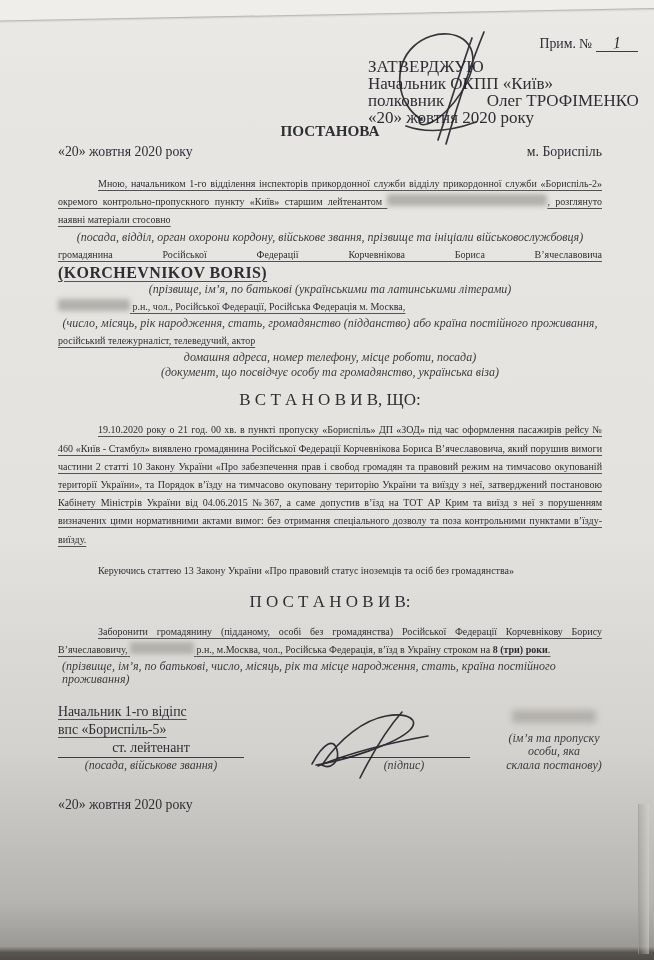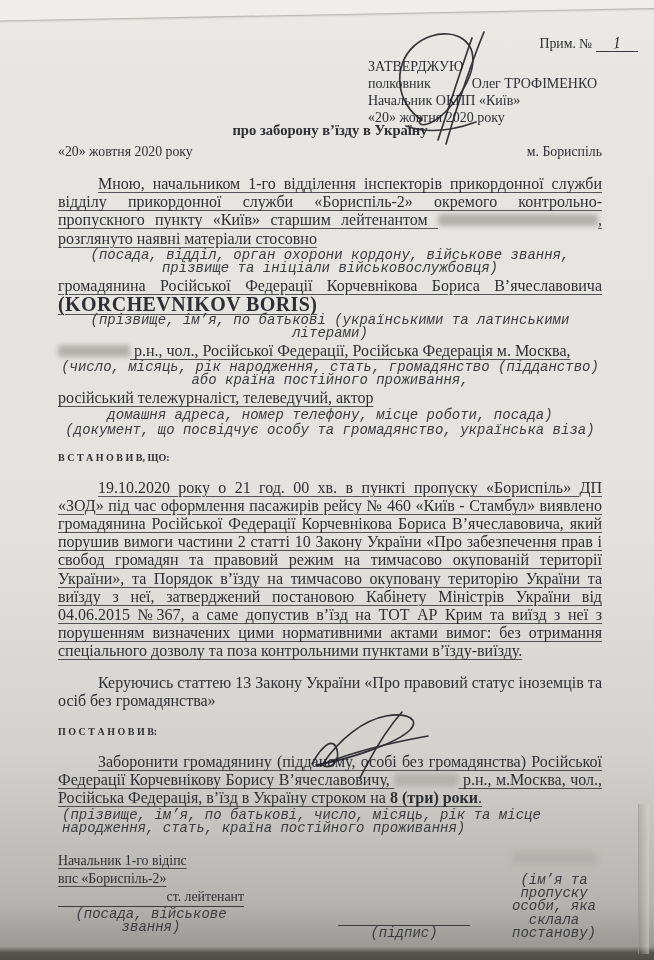--- a/index.html
+++ b/index.html
@@ -5,42 +5,42 @@
   html,body{margin:0;padding:0;background:#6f6d69;}
   .paper{
     position:relative;width:654px;height:960px;overflow:hidden;
     font-family:"Liberation Serif", serif;color:#2e2f35;
     background:linear-gradient(180deg,#eceae6 0%,#e7e6e2 8%,#e3e2de 55%,#d4d2ce 78%,#b6b4b0 94%,#9b9995 98.6%,#595651 99.2%,#4e4b47 100%);
   }
   .top-edge{position:absolute;top:-34px;left:-20px;width:720px;height:48px;background:#f0eeea;transform:rotate(-1.1deg);box-shadow:0 1px 2px rgba(90,88,84,.45);}
   .right-edge{position:absolute;right:5px;bottom:6px;width:10px;height:150px;background:linear-gradient(90deg,rgba(90,88,84,.18),rgba(214,212,206,.55));border-left:1px solid rgba(100,98,92,.35);}
   .content{position:relative;padding:0 52px 0 58px;}
   .flow{padding-top:122px;}
-  .body-text{font-size:16px;line-height:18.2px;}
+  .body-text{font-size:10px;line-height:18.2px;}
   .u{text-decoration:underline;text-decoration-thickness:1px;text-underline-offset:3px;text-decoration-color:rgba(45,46,52,.8);}
   .just{text-align:justify;}
   .indent{text-indent:40px;}
   .stretch{text-align:justify;text-align-last:justify;}
   .bold{font-weight:bold;}
-  .note{font-style:italic;font-size:14px;line-height:13px;text-align:center;color:#3b3c41;margin:1px 0 2px 0;font-family:Liberation Mono, monospace;}
-  .heading{text-align:left;font-weight:bold;font-size:10px;line-height:18px;margin:12px 0 2px 0;}
+  .note{font-style:italic;font-size:12px;line-height:13px;text-align:center;color:#3b3c41;margin:1px 0 2px 0;}
+  .heading{text-align:center;font-weight:normal;font-size:17px;line-height:18px;margin:12px 0 2px 0;}
   p{margin:0;}
   .copy-row{position:absolute;top:36px;right:16px;font-size:13.8px;white-space:nowrap;}
   .copy-num-line{display:inline-block;width:42px;border-bottom:1px solid #3a3b40;text-align:center;line-height:14px;}
   .hand-num{display:inline-block;font-style:italic;font-size:16px;transform:rotate(-14deg) skewX(-14deg);color:#26262c;}
-  .approve{position:absolute;left:368px;top:58px;font-size:14px;line-height:17px;white-space:nowrap;}
+  .approve{position:absolute;left:368px;top:58px;font-size:17px;line-height:17px;white-space:nowrap;}
   .title-main{text-align:center;font-weight:bold;font-size:15.2px;line-height:17px;}
   .title-sub{text-align:center;font-weight:bold;font-size:14.6px;line-height:17px;}
   .date-city{display:flex;justify-content:space-between;font-size:13.8px;margin-top:5px;}
   .intro{margin-top:15px;}
   .redact{display:inline-block;background:#b3b1ad;filter:blur(2.4px);border-radius:2px;height:12px;vertical-align:-1px;}
-  .latin{font-weight:bold;font-size:20px;letter-spacing:.4px;}
+  .latin{font-weight:bold;font-size:16px;letter-spacing:.4px;}
   .sig-row{display:flex;margin-top:17px;font-size:13.8px;line-height:18px;gap:36px;}
   .sig-col1{width:200px;}
-  .sig-line3{display:block;width:186px;border-bottom:1px solid #3a3b40;text-align:right;}
+  .sig-line3{display:block;width:186px;border-bottom:1px solid #3a3b40;text-align:center;}
   .sig-col1 .note{width:186px;text-align:center;}
   .sig-col2{width:150px;margin-left:58px;display:flex;flex-direction:column;justify-content:flex-end;}
   .sig-col2 .line{border-bottom:1px solid #3a3b40;height:36px;width:132px;margin:0 auto;}
   .sig-col3{margin-left:auto;width:178px;display:flex;flex-direction:column;justify-content:flex-end;align-items:center;}
   .sig-col3 .redact{filter:blur(3px);margin-bottom:8px;}
   .doc-date{margin-top:23px;font-size:13.8px;}
   svg.sig{position:absolute;pointer-events:none;}
 </style>
 </head>
 <body>
@@ -48,40 +48,40 @@
 <div class="paper">
   <div class="top-edge"></div>
 
   <div class="copy-row">
     <span>Прим. №</span>
     <span class="copy-num-line"><span class="hand-num">1</span></span>
   </div>
 
   <div class="approve">
     <div>ЗАТВЕРДЖУЮ</div>
+    <div>Начальник ОКПП «Київ»</div>
     <div>
       <span>полковник</span>
       <span style="display:inline-block;width:34px;"></span>
       <span>Олег ТРОФІМЕНКО</span>
     </div>
-    <div>Начальник ОКПП «Київ»</div>
     <div>«20» жовтня  2020 року</div>
   </div>
 
   <svg class="sig" style="left:388px;top:22px;" width="120" height="132" viewBox="0 0 120 132">
     <g fill="none" stroke="#1d1d24" stroke-width="1.7" stroke-linecap="round" opacity="0.88">
       <path d="M34,98 C8,82 4,44 26,24 C46,6 78,8 84,30 C90,54 62,92 42,101 C33,105 28,101 34,96"></path>
       <path d="M58,122 C68,88 82,44 96,10"></path>
       <path d="M50,118 C62,82 74,44 84,16"></path>
       <path d="M18,104 C40,112 66,108 88,100"></path>
     </g>
   </svg>
 
   <div class="content flow">
-    <div class="title-sub">про заборону в’їзду в Україну</div>
+    <div class="title-main">ПОСТАНОВА</div>
 
     <div class="date-city">
       <span>«20» жовтня  2020 року</span>
       <span>м. Бориспіль</span>
     </div>
 
     <p class="body-text u just indent intro"><span>Мною, начальником 1-го відділення інспекторів прикордонної служби відділу прикордонної служби «Бориспіль-2» окремого контрольно-пропускного пункту «Київ» старшим лейтенантом</span> <span class="redact" style="width:160px;"></span><span>, розглянуто наявні матеріали стосовно</span></p>
     <div class="note">(посада, відділ, орган охорони кордону, військове звання, прізвище та ініціали військовослужбовця)</div>
 
     <p class="body-text u stretch">громадянина Російської Федерації Корчевнікова Бориса В’ячеславовича</p>
@@ -103,21 +103,21 @@
     <p class="body-text just indent" style="margin-top:13px;">Керуючись статтею 13 Закону України «Про правовий статус іноземців та осіб без громадянства»</p>
 
     <div class="heading" style="margin-top:13px;">П О С Т А Н О В И В:</div>
 
     <p class="body-text u just indent" style="margin-top:12px;"><span>Заборонити  громадянину  (підданому, особі без громадянства) Російської Федерації Корчевнікову Борису В’ячеславовичу,</span> <span class="redact" style="width:64px;"></span> <span>р.н., м.Москва, чол., Російська Федерація, в’їзд в Україну строком на </span><span class="bold">8 (три) роки</span><span>.</span></p>
     <div class="note" style="text-align:left;margin-left:4px;">(прізвище, ім’я, по батькові, число, місяць, рік та місце народження, стать, країна постійного проживання)</div>
 
     <div class="sig-row">
       <div class="sig-col1">
         <span class="u">Начальник 1-го відіпс</span><br>
-        <span class="u">впс  «Бориспіль-2»</span><br>
+        <span class="u">впс  «Бориспіль-5»</span><br>
         <span class="sig-line3"><span>ст. лейтенант</span></span>
         <div class="note">(посада, військове звання)</div>
       </div>
       <div class="sig-col2">
         <div class="line"></div>
         <div class="note">(підпис)</div>
       </div>
       <div class="sig-col3">
         <span class="redact" style="width:84px;height:13px;"></span>
         <div class="note">(ім’я  та пропуску особи, яка</div>

